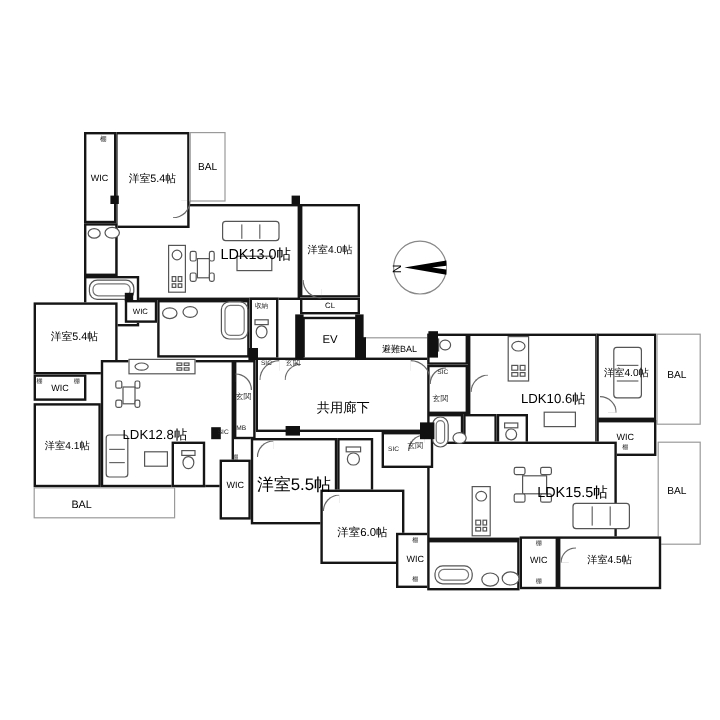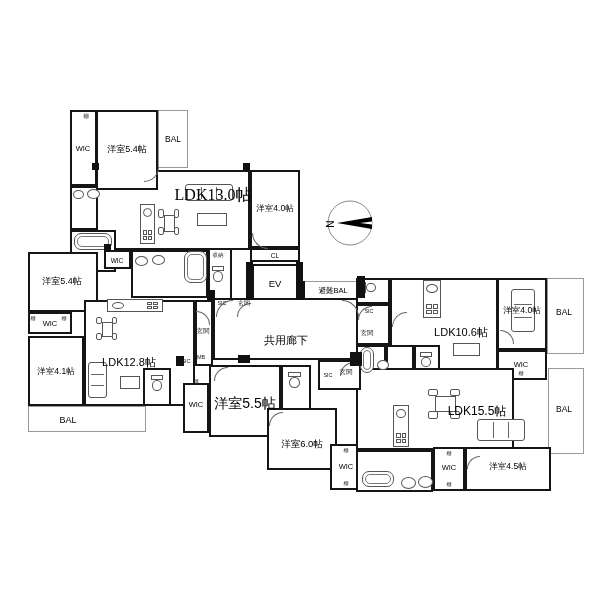--- a/index.html
+++ b/index.html
@@ -27,21 +27,21 @@
 <body>
 
 <div id="plan">
   <svg id="compass" width="52" height="52" viewBox="0 0 52 52">
     <circle cx="26" cy="26" r="22" fill="none" stroke="#888" stroke-width="1"></circle>
     <polygon points="48,20 48,32 13,26" fill="#000"></polygon>
     <polygon points="48,24.5 48,27.5 36,26" fill="#fff"></polygon>
     <text x="7" y="30" font-size="10" text-anchor="middle" transform="rotate(-90 7 27)" fill="#000">N</text>
   </svg>
 <div class="room" style="left: 96px; top: 170px; width: 154px; height: 80px;"></div>
-    <span class="room-label" style="left: 213px; top: 195px; font-size: 16px; font-family: Liberation Serif, serif;">LDK13.0帖</span>
+    <span class="room-label" style="left: 213px; top: 212px; font-size: 12px;">LDK13.0帖</span>
     <div class="room" style="left: 96px; top: 110px; width: 62px; height: 80px;"></div>
     <span class="room-label" style="left: 127px; top: 149px; font-size: 9px;">洋室5.4帖</span>
     <div class="room" style="left: 70px; top: 110px; width: 27px; height: 76px;"></div>
     <span class="room-label" style="left: 83px; top: 148px; font-size: 7.5px;">WIC</span>
     <div class="room thin" style="left: 158px; top: 110px; width: 30px; height: 58px;"></div>
     <span class="room-label" style="left: 173px; top: 139px; font-size: 8.5px;">BAL</span>
     <div class="room" style="left: 70px; top: 186px; width: 28px; height: 44px;"></div>
     <div class="room" style="left: 70px; top: 230px; width: 46px; height: 42px;"></div>
     <div class="room" style="left: 250px; top: 170px; width: 50px; height: 78px;"></div>
     <span class="room-label" style="left: 275px; top: 209px; font-size: 8.5px;">洋室4.0帖</span>

